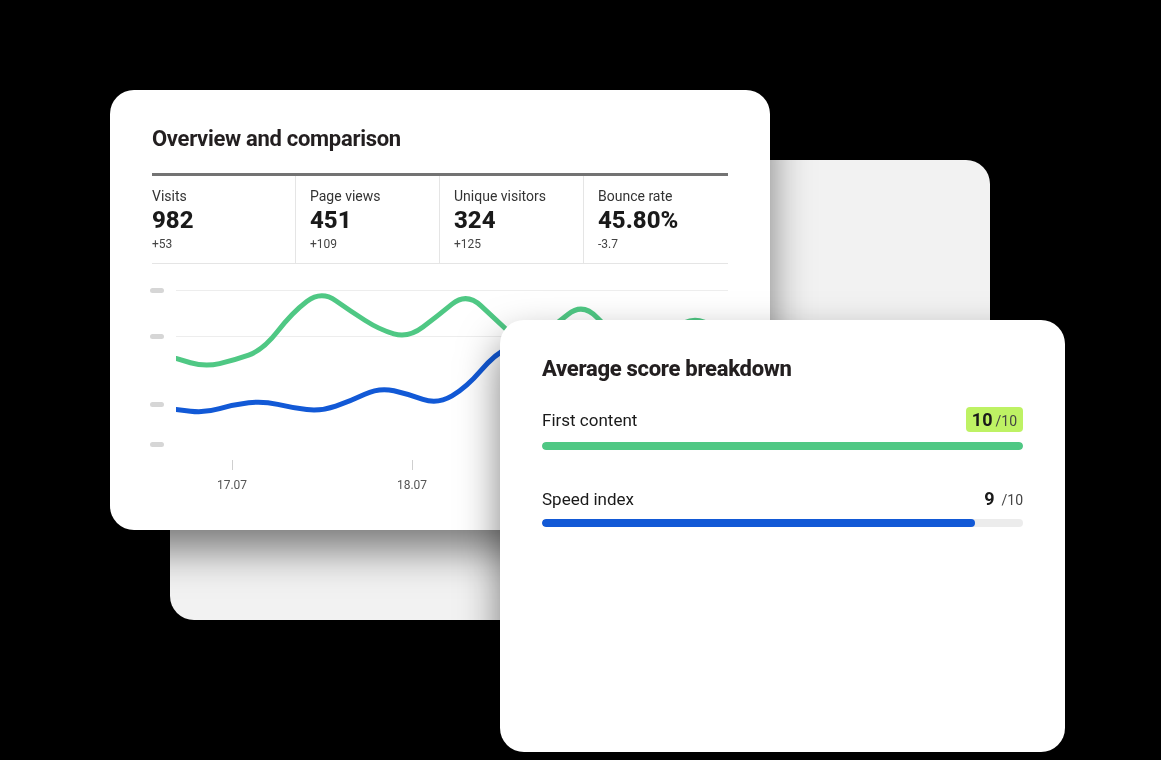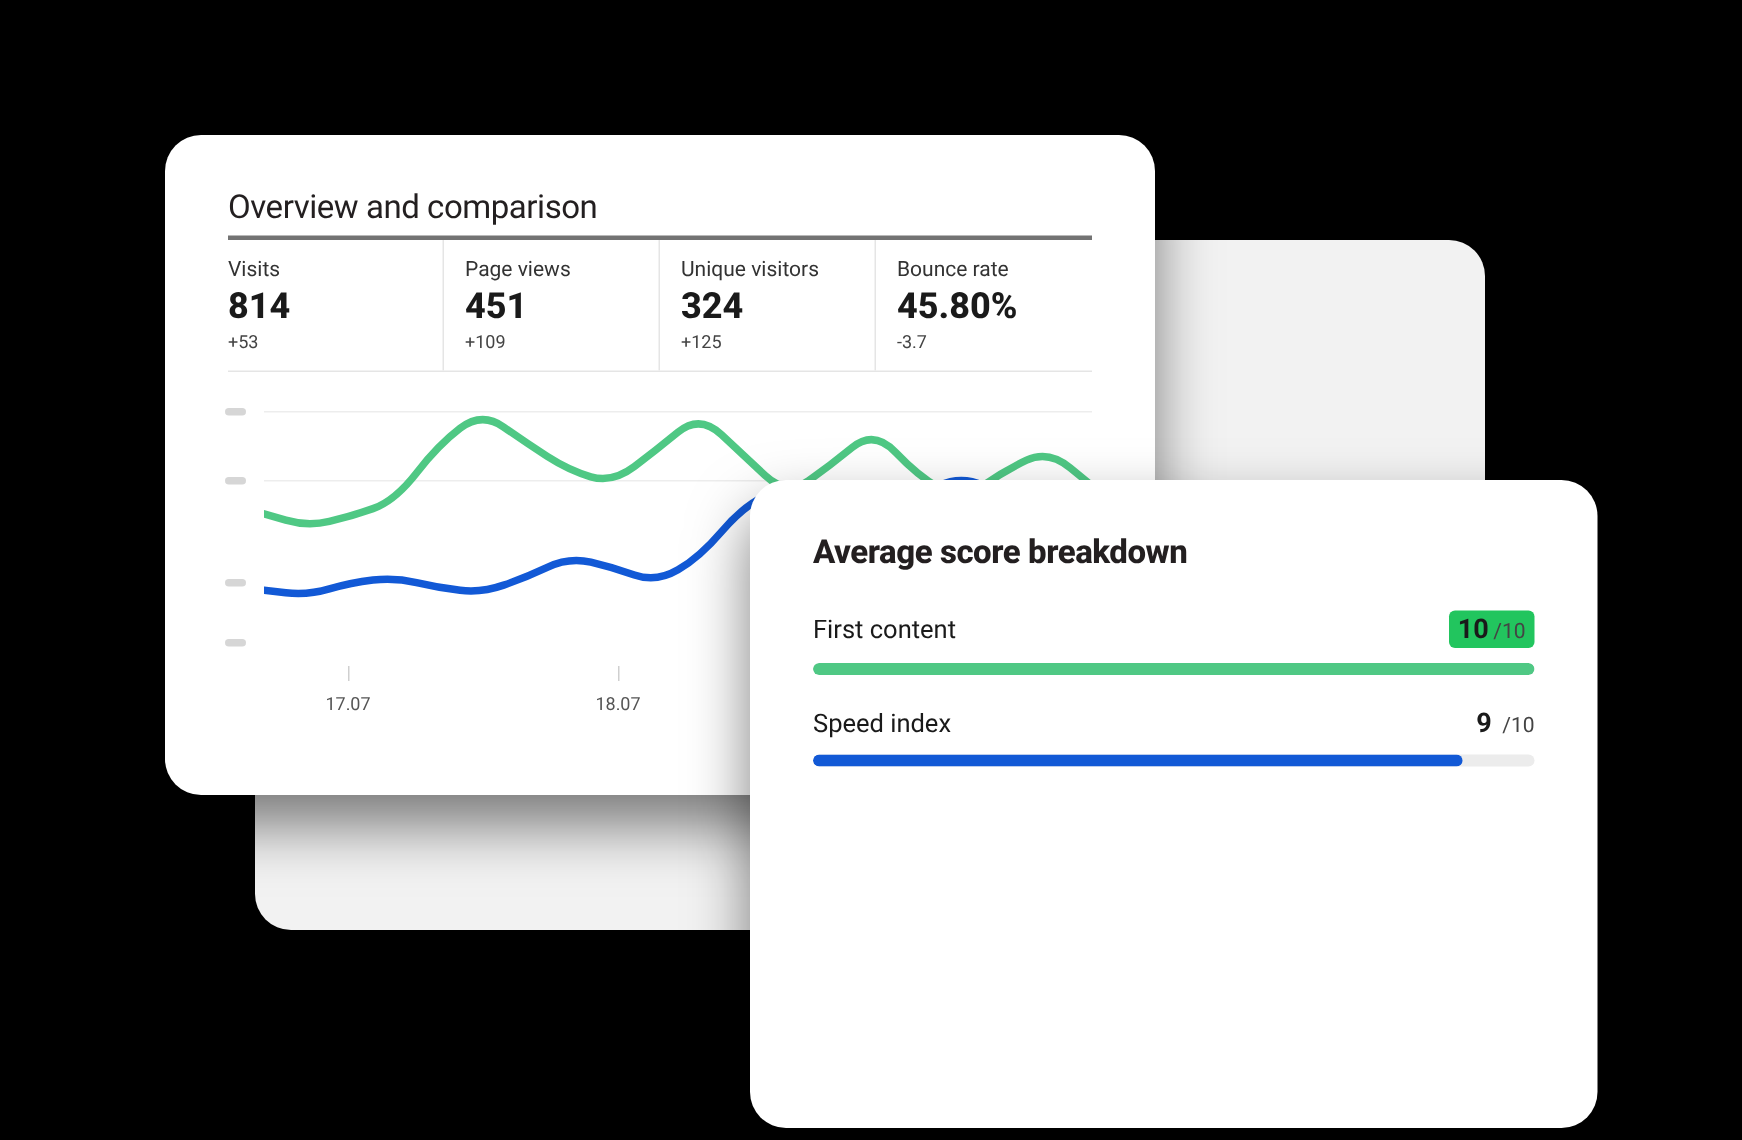--- a/index.html
+++ b/index.html
@@ -39,24 +39,24 @@
       width: 565px;
       height: 432px;
       left: 500px;
       top: 320px;
       padding: 36px 42px;
     }
 
     
     .ov-title {
       font-size: 22px;
-      font-weight: 400;
+      font-weight: 700;
       color: #231f20;
       letter-spacing: -0.3px;
-      margin-bottom: 6px;
+      margin-bottom: 22px;
     }
     .stats-row {
       display: grid;
       grid-template-columns: 1fr 1fr 1fr 1fr;
       border-top: 3px solid #737373;
       border-bottom: 1px solid #e5e5e5;
     }
     .stat {
       padding: 12px 14px 12px 14px;
       border-right: 1px solid #e5e5e5;
@@ -112,21 +112,21 @@
 
     
     .sc-title {
       font-size: 22px;
       font-weight: 800;
       color: #231f20;
       letter-spacing: -0.3px;
       margin-bottom: 26px;
     }
     .score-row {
-      margin-bottom: 22px;
+      margin-bottom: 38px;
     }
     .score-row:last-child { margin-bottom: 0; }
     .score-head {
       display: flex;
       justify-content: space-between;
       align-items: baseline;
       margin-bottom: 10px;
     }
     .score-label { font-size: 17px; color: #1a1a1a; }
     .score-value {
@@ -134,21 +134,21 @@
       font-weight: 700;
       color: #1a1a1a;
     }
     .score-max {
       font-size: 14px;
       font-weight: 400;
       color: #444;
       margin-left: 3px;
     }
     .score-badge {
-      background: #22c55e;
+      background: #bef264;
       border-radius: 4px;
       padding: 2px 6px;
       display: inline-flex;
       align-items: baseline;
     }
     .bar-track {
       width: 100%;
       height: 8px;
       background: #ececec;
       border-radius: 8px;
@@ -163,21 +163,21 @@
 <body>
 
 <div class="card card-back"></div>
 
 <div class="card card-overview">
   <h2 class="ov-title">Overview and comparison</h2>
 
   <div class="stats-row">
     <div class="stat">
       <div class="label">Visits</div>
-      <div class="value">814</div>
+      <div class="value">982</div>
       <div class="delta">+53</div>
     </div>
     <div class="stat">
       <div class="label">Page views</div>
       <div class="value">451</div>
       <div class="delta">+109</div>
     </div>
     <div class="stat">
       <div class="label">Unique visitors</div>
       <div class="value">324</div>

